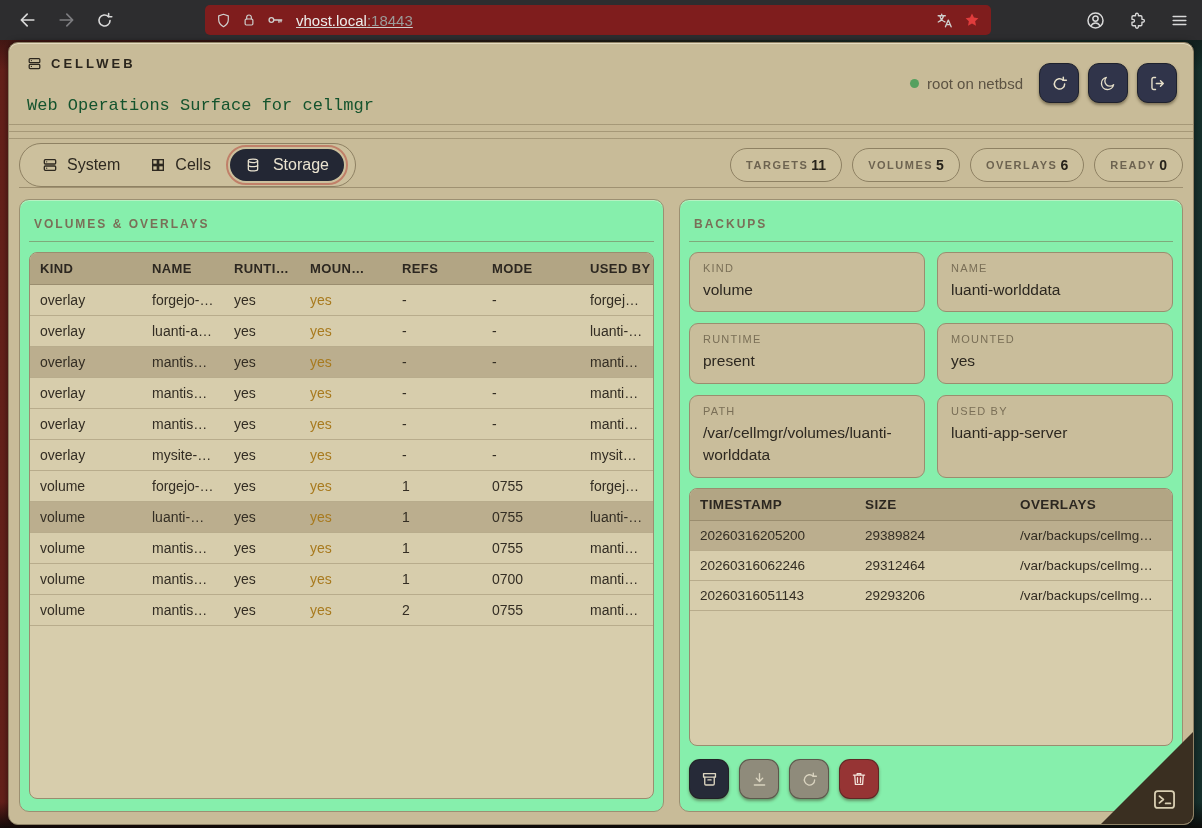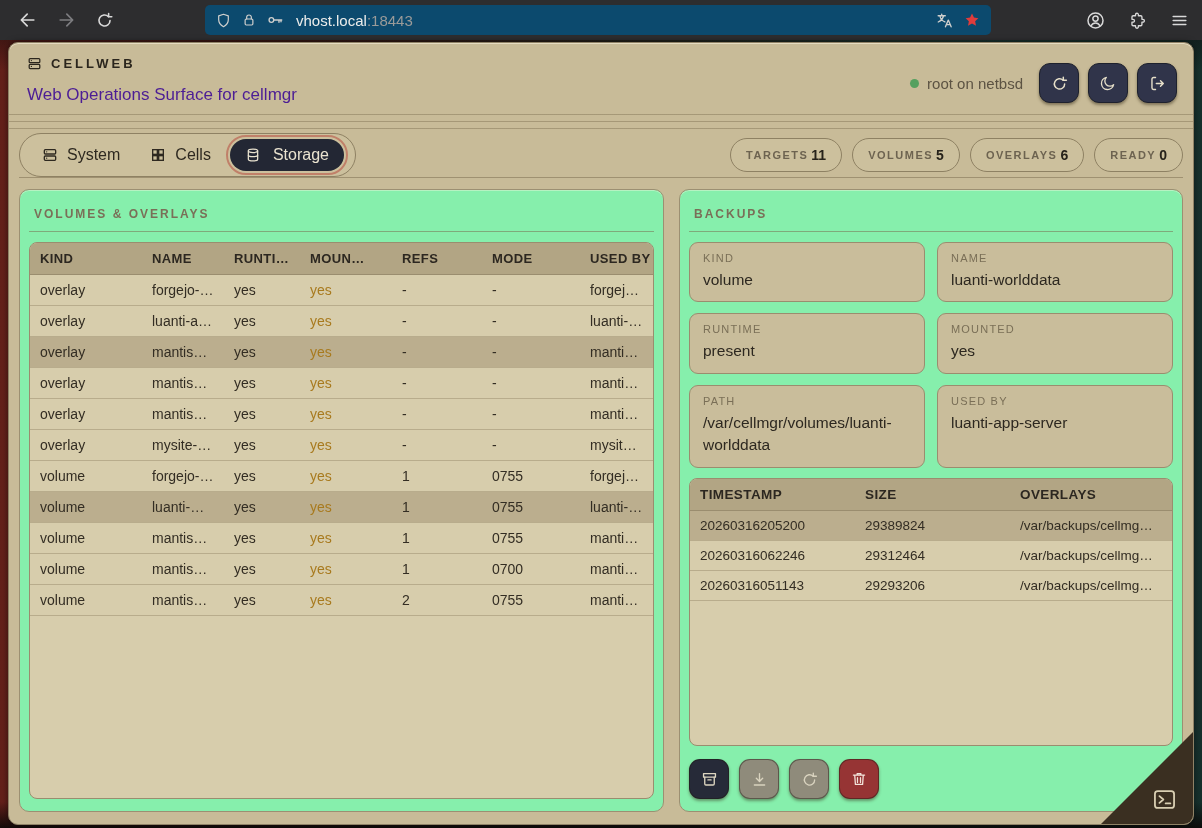--- a/index.html
+++ b/index.html
@@ -8,37 +8,37 @@
     background-image:
       linear-gradient(180deg, rgba(12,9,8,.9) 0, rgba(12,9,8,0) 70px, rgba(12,9,8,0) calc(100% - 26px), rgba(12,9,8,.92) 100%),
       linear-gradient(90deg, #63201a 0%, #4a1a14 22%, #2a2c22 55%, #1d443e 82%, #16302c 100%);
   }
 
   
   .browser { position:absolute; top:0; left:0; right:0; height:40px; background:#2d2d2f; display:flex; align-items:center; }
   .bicon { background:none; border:none; color:#d9d9d9; width:32px; height:32px; display:flex; align-items:center; justify-content:center; cursor:pointer; }
   .bicon.dim { color:#7d7d80; }
   .nav-btns { display:flex; gap:6px; margin-left:12px; }
-  .urlbar { position:absolute; left:205px; top:5px; width:786px; height:30px; background:#0c4a6e; border-radius:5px; display:flex; align-items:center; padding:0 10px; gap:9px; color:#cfcfcd; }
+  .urlbar { position:absolute; left:205px; top:5px; width:786px; height:30px; background:#7f1d1d; border-radius:5px; display:flex; align-items:center; padding:0 10px; gap:9px; color:#cfcfcd;text-decoration:underline; }
   .urlbar .url { font-size:15px; color:#ededeb; margin-left:3px; white-space:nowrap; }
   .urlbar .port { color:#9b9b99; }
   .urlbar .spacer { flex:1; }
   .uicon { display:flex; align-items:center; justify-content:center; }
   .right-btns { position:absolute; right:10px; top:4px; display:flex; gap:16px; align-items:center; height:32px; }
   .right-btns .bicon { width:26px; }
 
   
   .app { position:absolute; left:8px; right:8px; top:42px; bottom:3px; background:#c8bb98;
     border:1px solid #8f8266; border-radius:10px; overflow:hidden;
     box-shadow: inset 0 1px 0 rgba(255,248,228,.55), 0 0 6px rgba(0,0,0,.5);
     display:flex; flex-direction:column;justify-content:center; }
 
   .app-header { position:relative; padding:13px 18px 0; }
   .brand { display:flex; align-items:center; gap:9px; color:#2b261d; font-weight:bold; font-size:13px; letter-spacing:3px; }
-  .subtitle { font-size:17px; color:#4c1d95; margin-top:14px; }
+  .subtitle { font-size:17px; color:#14532d; margin-top:25px;font-family:Liberation Mono, monospace; }
   .scanlines { height:20px; margin:4px -18px 0; background:repeating-linear-gradient(180deg, transparent 0 5px, rgba(118,104,74,.42) 5px 6px, transparent 6px 7px); }
   .header-right { position:absolute; right:16px; top:20px; display:flex; align-items:center; gap:9px; }
   .status { display:flex; align-items:center; gap:8px; font-size:15px; color:#5c5343; margin-right:7px; }
   .dot { width:9px; height:9px; border-radius:50%; background:#55a05f; }
   .hbtn { width:40px; height:40px; border-radius:11px; background:#30344a; border:1px solid #1e212d; color:#e6dfc9; display:flex; align-items:center; justify-content:center; box-shadow:0 2px 3px rgba(55,45,25,.5); cursor:pointer; }
 
   .nav-row { display:flex; justify-content:space-between; align-items:center; margin:4px 10px 0; border-bottom:1px solid rgba(118,104,74,.5); }
   .tabs { display:flex; align-items:center; gap:8px; border:1.5px solid #8e8163; border-radius:24px; padding:5px 11px; background:#ccc09d; }
   .tab { display:flex; align-items:center; gap:9px; padding:6px 11px; font-size:16px; color:#2e2920; background:none; border:none; border-radius:17px; cursor:pointer; }
   .tab.active { background:#232734; color:#eae3d0; outline:2px solid #c08069; outline-offset:2px; padding:7px 15px;gap:12px; }

